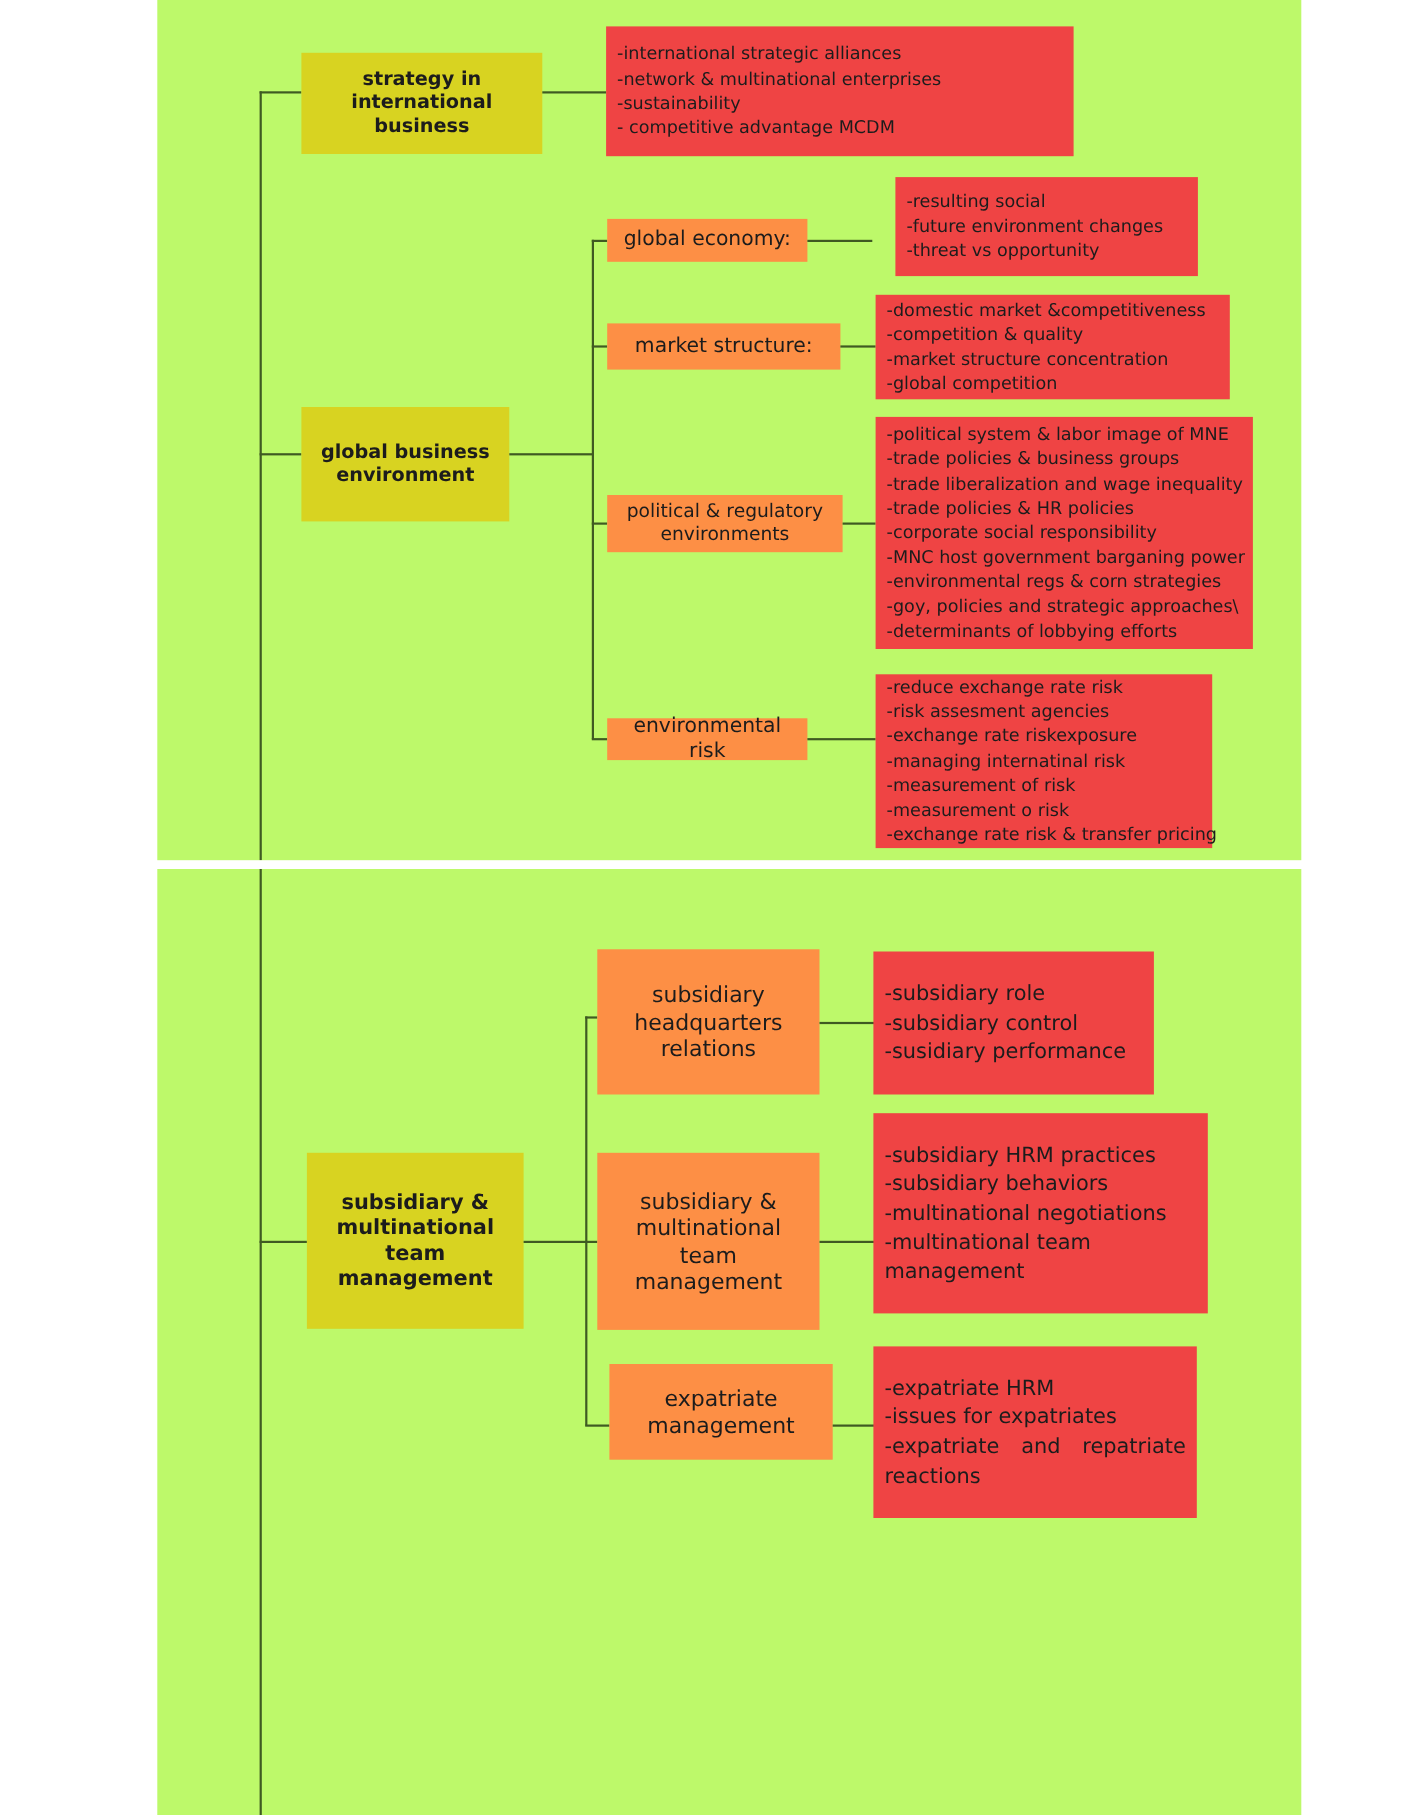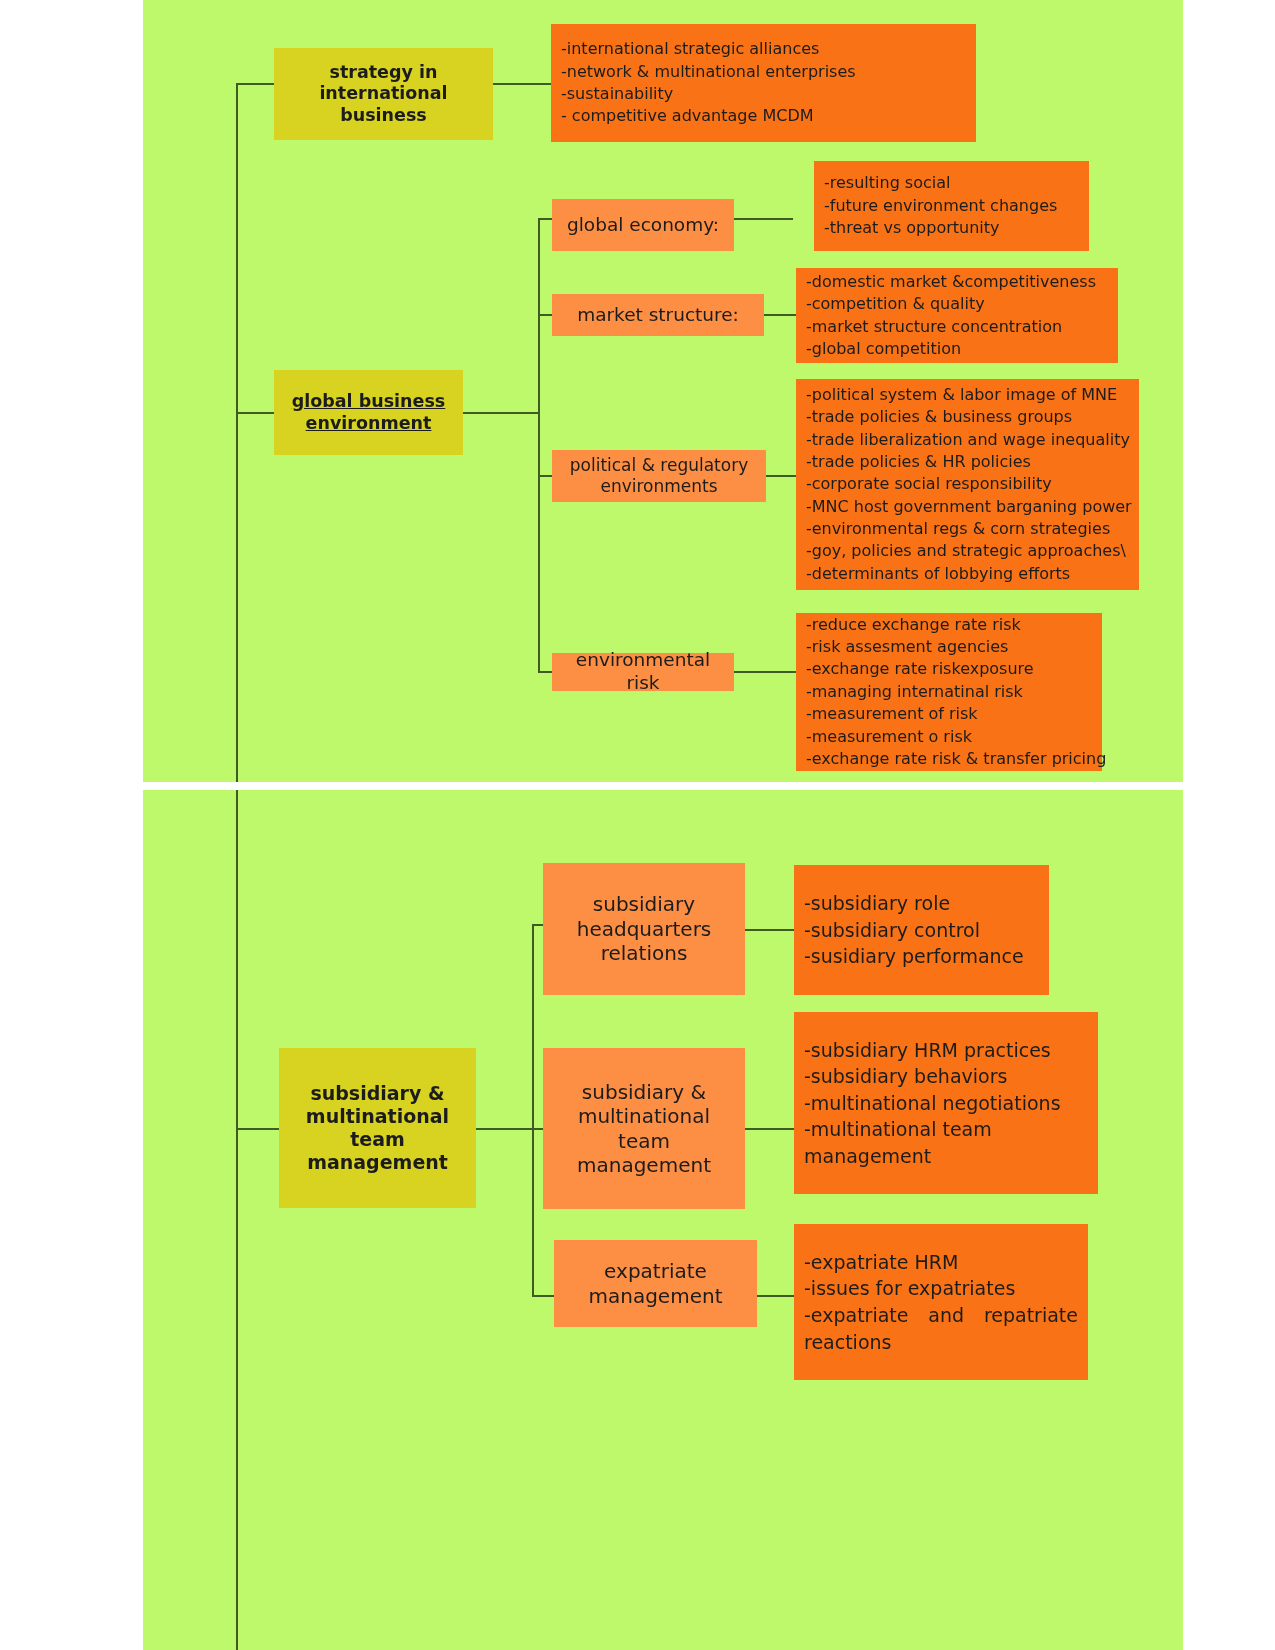--- a/index.html
+++ b/index.html
@@ -41,21 +41,21 @@
     padding: 4px 8px;
   }
   .node-mid {
     background: #fd8f45;
     justify-content: center;
     text-align: center;
     font-size: 18.5px;
     padding: 4px 8px;
   }
   .node-leaf {
-    background: #f97316;
+    background: #ef4444;
     justify-content: flex-start;
     text-align: left;
     font-size: 16px;
     padding: 6px 10px;
     line-height: 1.40;
   }
   .node-leaf .lines { width: 100%; }
   .node-leaf .lines div { white-space: nowrap; }
 
   
@@ -94,31 +94,31 @@
   <div class="ln ln-h" style="left:350px; top:83px; width:58px;"></div>
   <div class="node node-leaf" style="left:408px; top:24px; width:425px; height:118px;">
     <div class="lines">
       <div>-international strategic alliances</div>
       <div>-network &amp; multinational enterprises</div>
       <div>-sustainability</div>
       <div>- competitive advantage MCDM</div>
     </div>
   </div>
 
-  <div class="node node-root" style="left:131px; top:370px; width:189px; height:85px; flex-direction:column;text-decoration:underline;">
+  <div class="node node-root" style="left:131px; top:370px; width:189px; height:104px; flex-direction:column;">
     <span>global business</span>
     <span>environment</span>
   </div>
 
   <div class="ln ln-h" style="left:320px; top:412px; width:76px;"></div>
 
   <div class="ln ln-v" style="left:395px; top:218px; height:454px;"></div>
 
   <div class="ln ln-h" style="left:395px; top:218px; width:14px;"></div>
-  <div class="node node-mid" style="left:409px; top:199px; width:182px; height:52px;">
+  <div class="node node-mid" style="left:409px; top:199px; width:182px; height:39px;">
     <span>global economy:</span>
   </div>
   <div class="ln ln-h" style="left:591px; top:218px; width:59px;"></div>
   <div class="node node-leaf" style="left:650px; top:161px; width:275px; height:90px;margin-left:21px;">
     <div class="lines">
       <div>-resulting social</div>
       <div>-future environment changes</div>
       <div>-threat vs opportunity</div>
     </div>
   </div>

